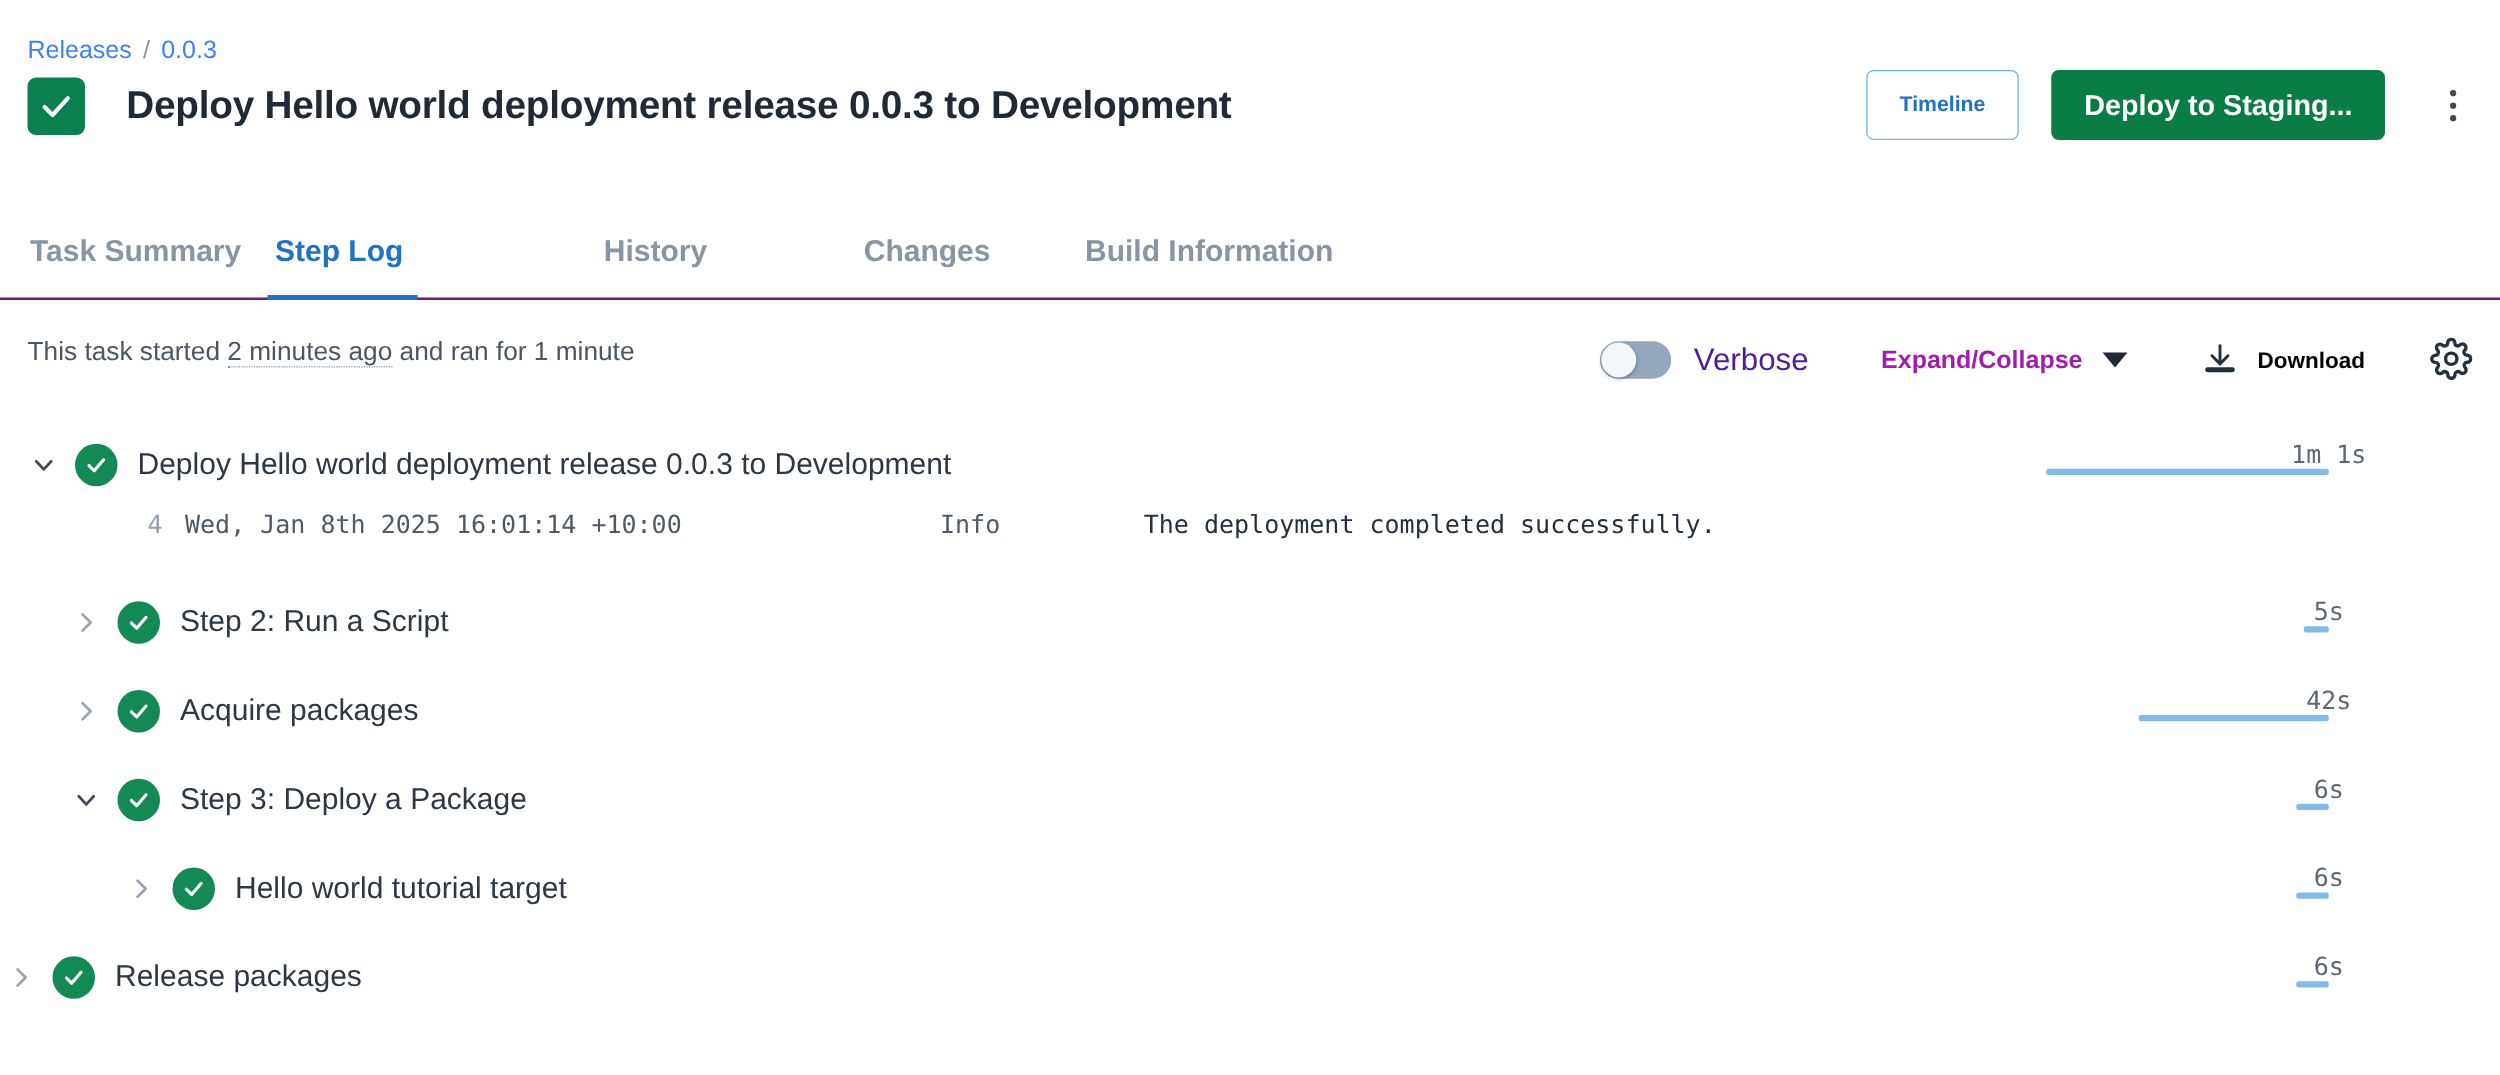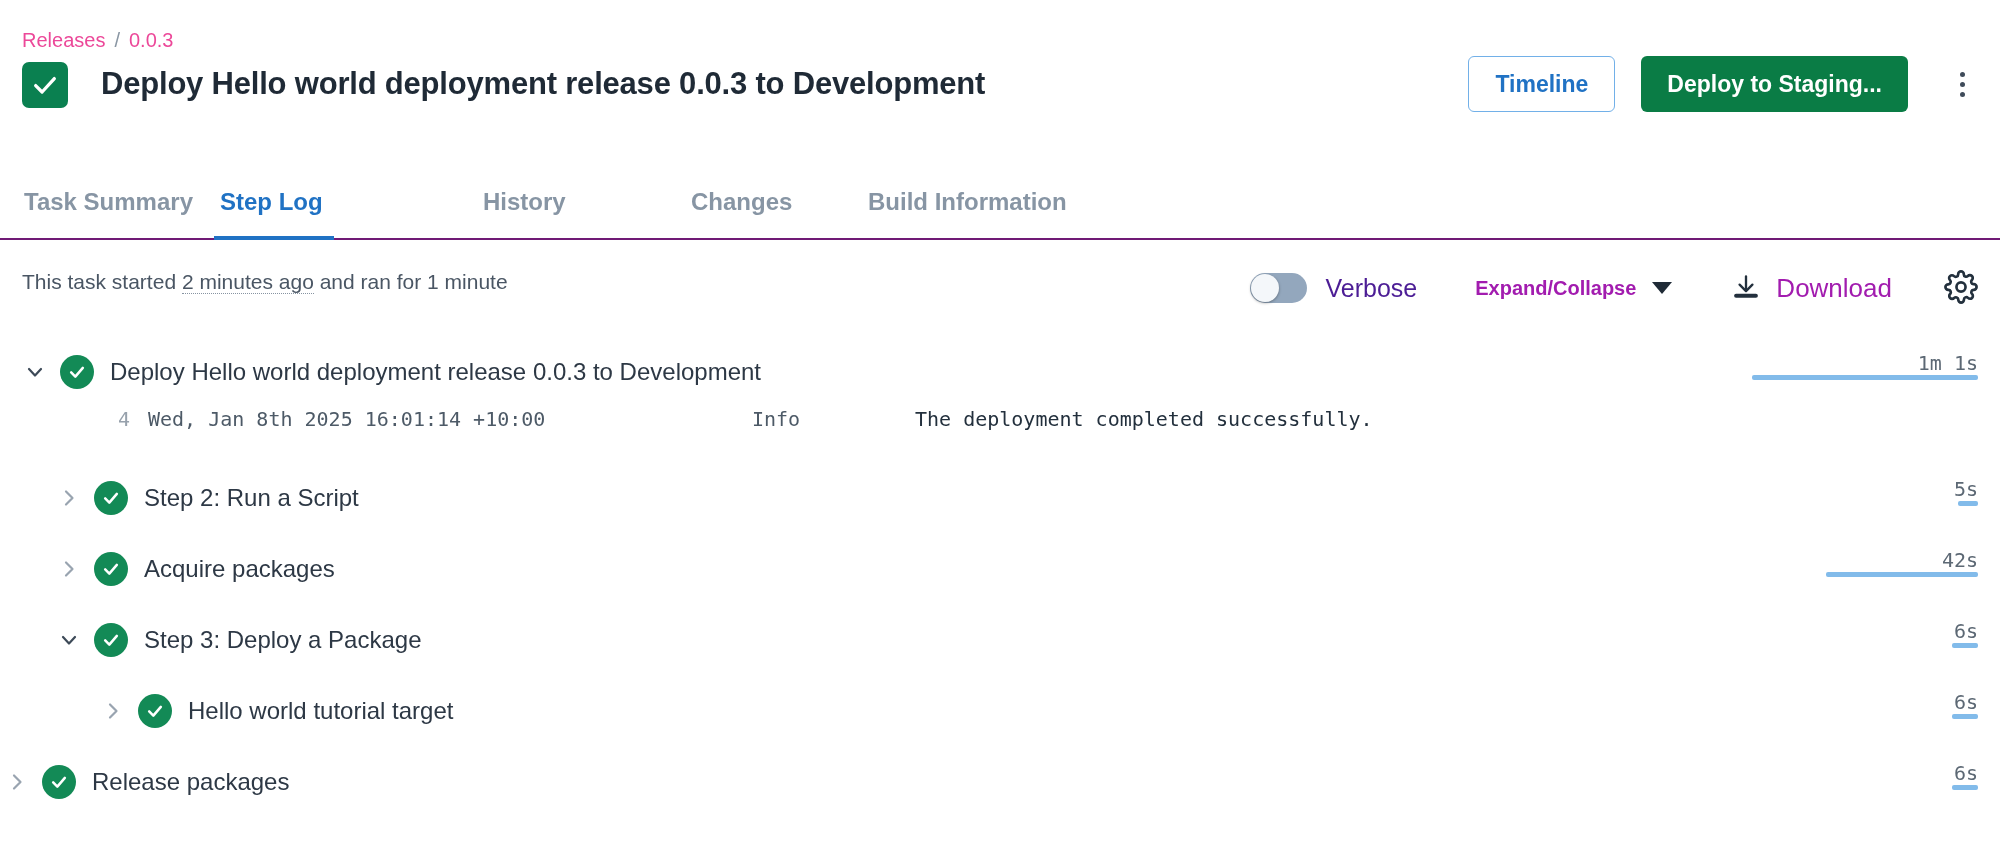--- a/index.html
+++ b/index.html
@@ -19,21 +19,21 @@
     position: absolute;
     left: 22px;
     top: 28px;
     font-size: 20px;
     line-height: 24px;
     display: flex;
     align-items: center;
     gap: 9px;
   }
   .breadcrumb a {
-    color: #ec4899;
+    color: #3b82f6;
     text-decoration: none;
     cursor: pointer;
   }
   .breadcrumb .sep { color: #8a96a3; }
 
   
   .header {
     position: absolute;
     left: 0; right: 0;
     top: 62px;
@@ -75,21 +75,21 @@
     align-items: center;
     gap: 0;
   }
   .btn-timeline {
     height: 56px;
     padding: 0 26px;
     border: 1px solid #72b0e8;
     border-radius: 6px;
     background: #ffffff;
     color: #2072c4;
-    font-size: 23px;
+    font-size: 17px;
     font-weight: 700;
     font-family: "Liberation Sans", sans-serif;
     cursor: pointer;
     display: flex;
     align-items: center;
   }
   .btn-deploy {
     height: 56px;
     margin-left: 26px;
     padding: 0 26px;
@@ -246,23 +246,24 @@
     display: flex;
     align-items: center;
     gap: 16px;
     cursor: pointer;
     background: none;
     border: none;
     padding: 0;
     font-family: "Liberation Sans", sans-serif;
   }
   .download-btn .dl-label {
-    font-size: 26px;
-    color: #a21caf;
-    white-space: nowrap;
+    font-size: 18px;
+    color: #000000;
+    white-space: nowrap;
+    font-weight: bold;
   }
   .gear-btn {
     margin-left: 52px;
     background: none;
     border: none;
     padding: 0;
     cursor: pointer;
     display: flex;
     align-items: center;
   }
@@ -307,21 +308,21 @@
     margin-left: 16px;
     font-size: 24px;
     color: #2d3845;
     white-space: nowrap;
   }
 
   .duration-block {
     position: absolute;
     right: 22px;
     width: 230px;
-    text-align: right;
+    text-align: center;
   }
   .duration-text {
     font-family: "DejaVu Sans Mono", monospace;
     font-size: 20px;
     color: #5c6874;
     line-height: 24px;
     display: block;
   }
   .duration-bar-track {
     height: 5px;

